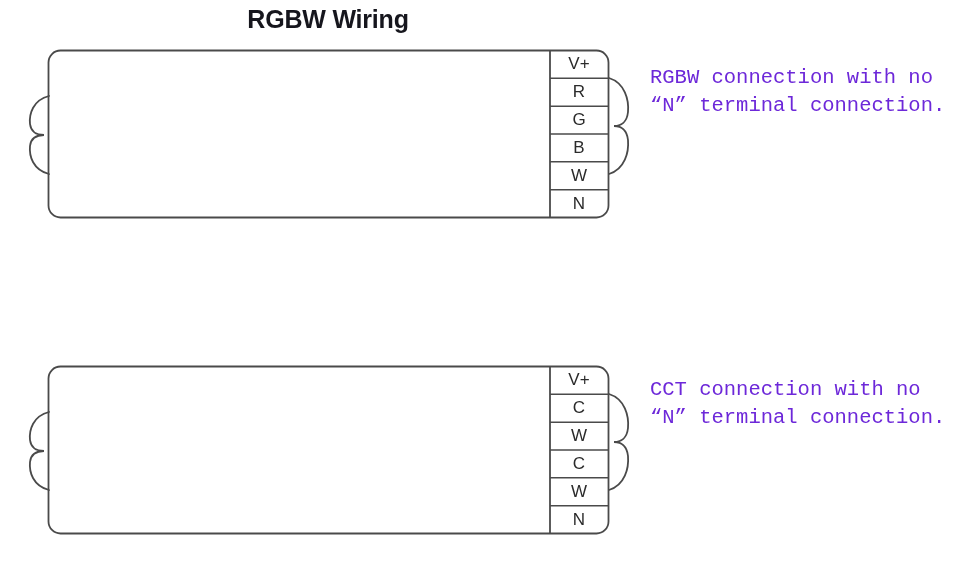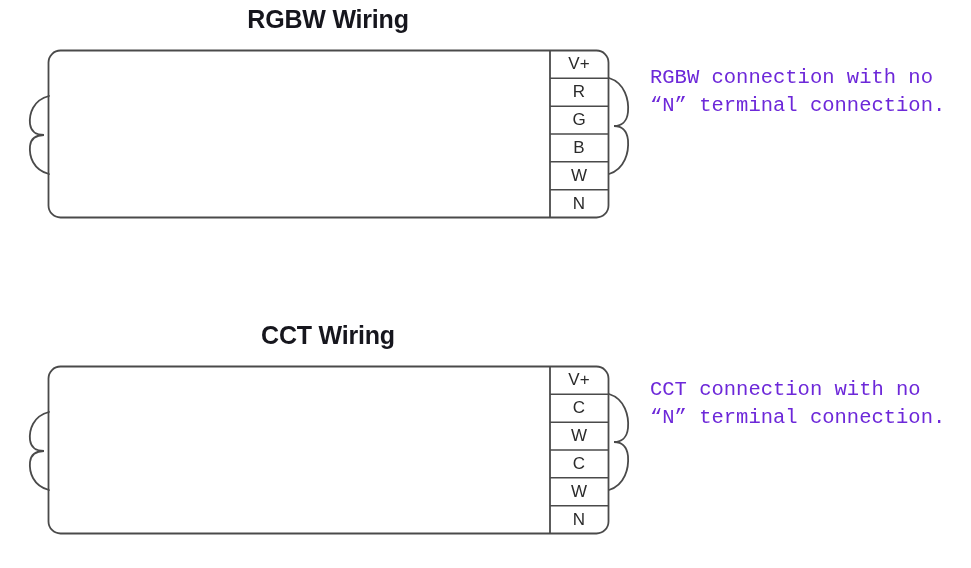--- a/index.html
+++ b/index.html
@@ -128,21 +128,20 @@
       <div class="terminal-cell">N</div>
     </div>
   </div>
 
   <div class="description" id="desc-rgbw">RGBW connection with no
 “N” terminal connection.</div>
 </div>
 
 <div class="diagram-section" id="section-cct">
 
-  <div class="section-title">CCT Wiring</div>
 
   <div class="device-wrap">
     <svg class="device-svg" viewBox="0 0 640 200" xmlns="http://www.w3.org/2000/svg">
       <rect x="35.5" y="12.5" width="560" height="167" rx="12" ry="12" fill="#ffffff" stroke="#4a4a4a" stroke-width="1.8"></rect>
       <line x1="537" y1="12.5" x2="537" y2="179.5" stroke="#4a4a4a" stroke-width="1.8"></line>
       <line x1="537" y1="40.3" x2="595.5" y2="40.3" stroke="#4a4a4a" stroke-width="1.4"></line>
       <line x1="537" y1="68.2" x2="595.5" y2="68.2" stroke="#4a4a4a" stroke-width="1.4"></line>
       <line x1="537" y1="96.0" x2="595.5" y2="96.0" stroke="#4a4a4a" stroke-width="1.4"></line>
       <line x1="537" y1="123.8" x2="595.5" y2="123.8" stroke="#4a4a4a" stroke-width="1.4"></line>
       <line x1="537" y1="151.7" x2="595.5" y2="151.7" stroke="#4a4a4a" stroke-width="1.4"></line>

